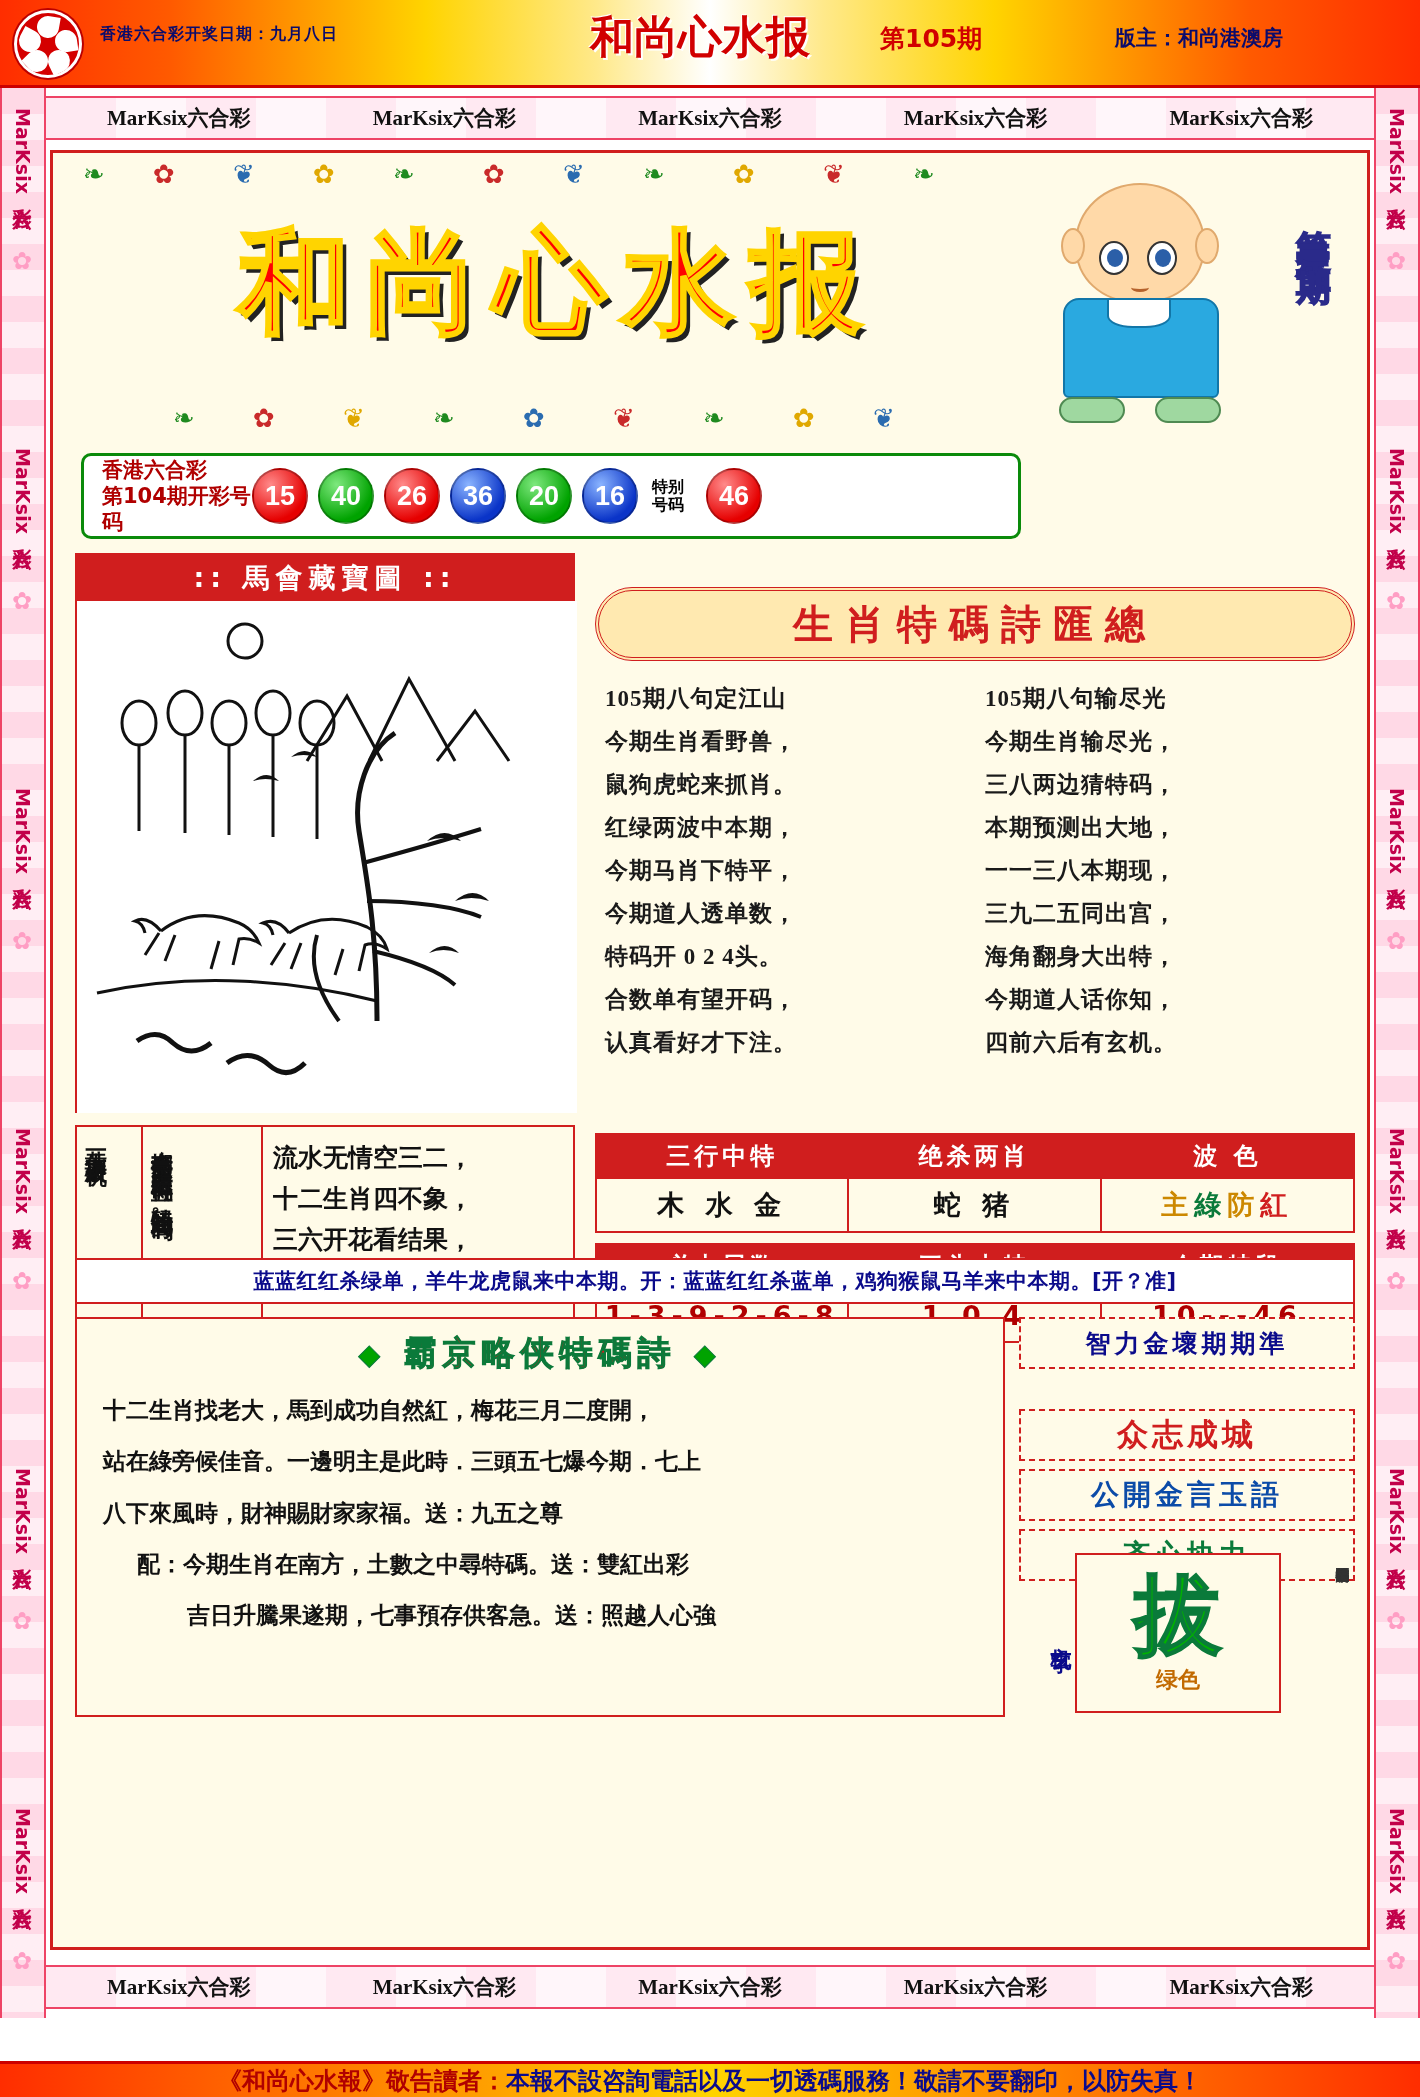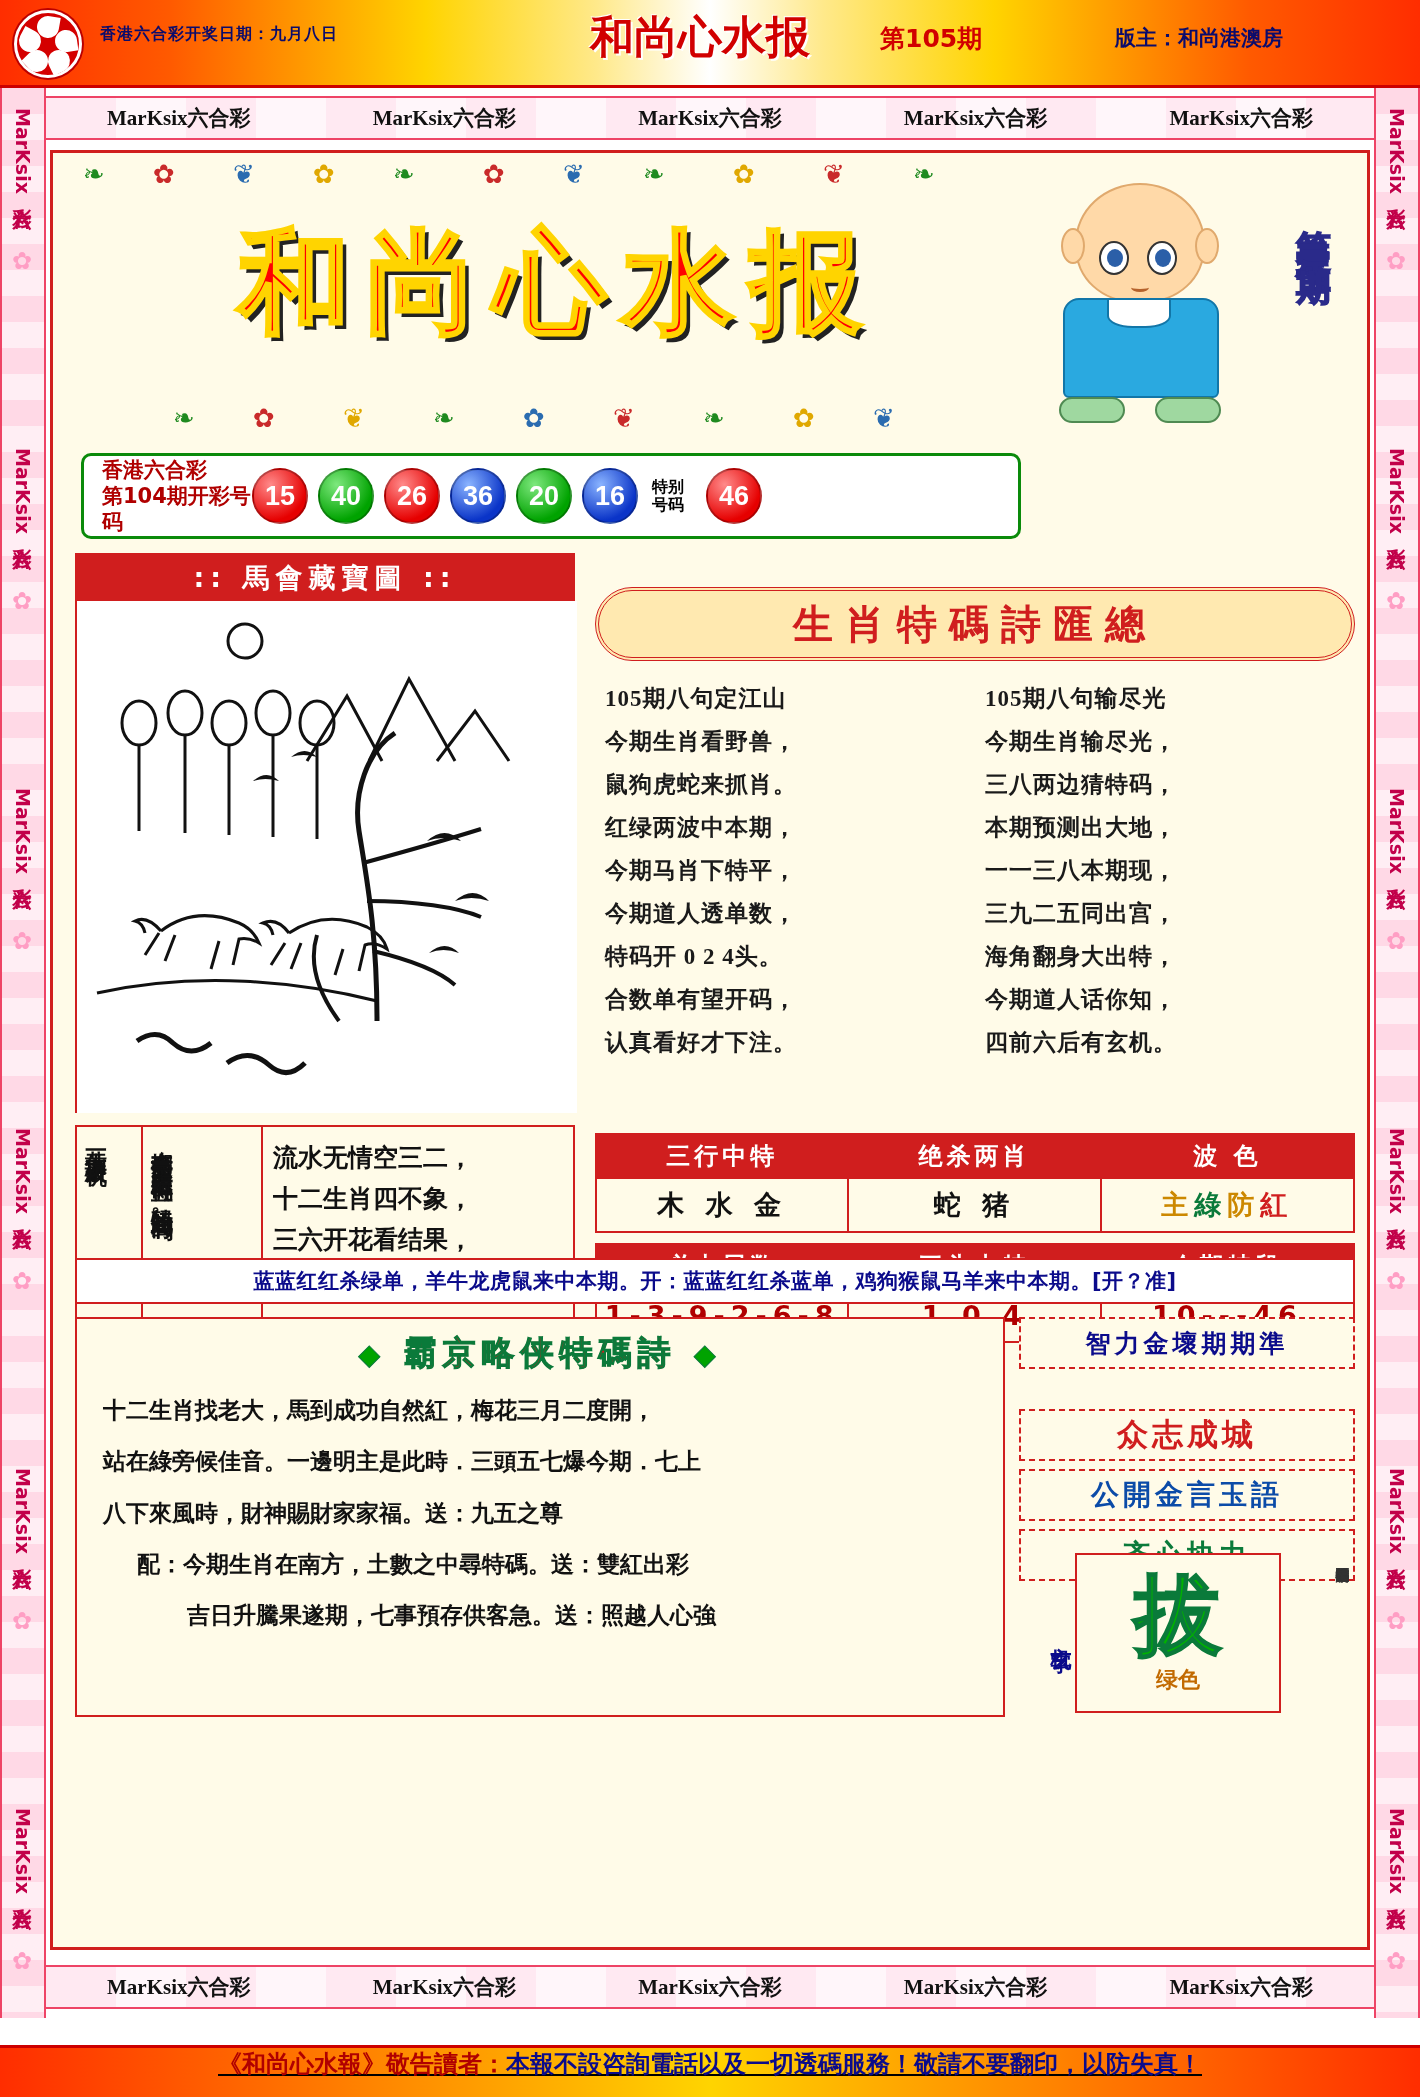--- a/index.html
+++ b/index.html
@@ -210,25 +210,24 @@
 
   .lucky { position:absolute; left:0; top:236px; width:336px; height:160px; display:flex; }
   .lucky .lab { width:56px; writing-mode:vertical-rl; text-orientation:upright; font-size:21px; font-weight:bold; color:#0b0b8b; text-align:center; letter-spacing:2px; }
   .lucky .big { flex:1; border:2px solid #d01e1e; background:#fffbe8; text-align:center; }
   .lucky .big .ch { font-size:88px; font-weight:bold; color:#00b200; line-height:1; margin-top:16px; -webkit-text-stroke:2px #0a7a3a; }
   .lucky .big .sub { font-size:22px; font-weight:bold; color:#c26a00; margin-top:6px; }
   .lucky .note { width:74px; writing-mode:vertical-rl; font-size:14px; color:#333; line-height:1.5; padding:4px 2px; }
 
   
   .warnbar {
-    position:absolute; left:0; bottom:0; width:1420px; height:52px;
+    position:absolute; left:0; bottom:0; width:1420px; height:36px;
     background:linear-gradient(90deg,#ff2d00,#ffd400 50%,#ff2d00);
-    display:flex; align-items:flex-start; justify-content:center;
+    display:flex; align-items:flex-end; justify-content:center;
     border-top:3px solid #c00;
-    text-decoration:underline;
   }
   .warnbar span { font-size:24px; font-weight:bold; color:#0b0b8b; }
   .warnbar span em { font-style:normal; color:#b00000; }
 </style>
 </head>
 <body>
 
 <div class="page">
 
   <div class="topbar">

